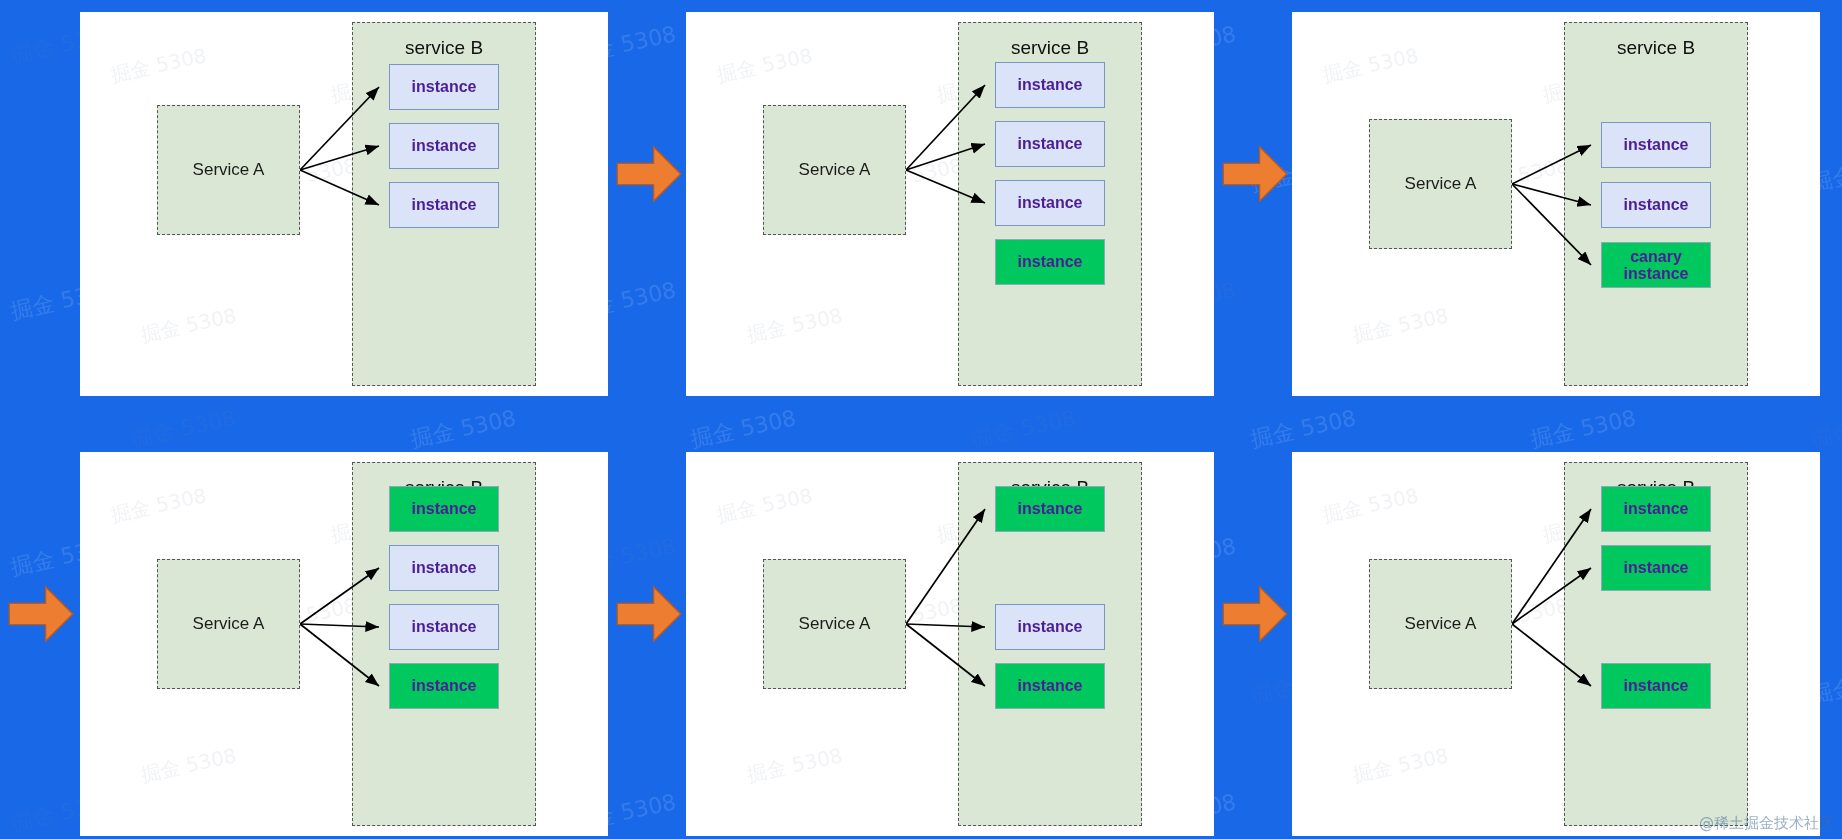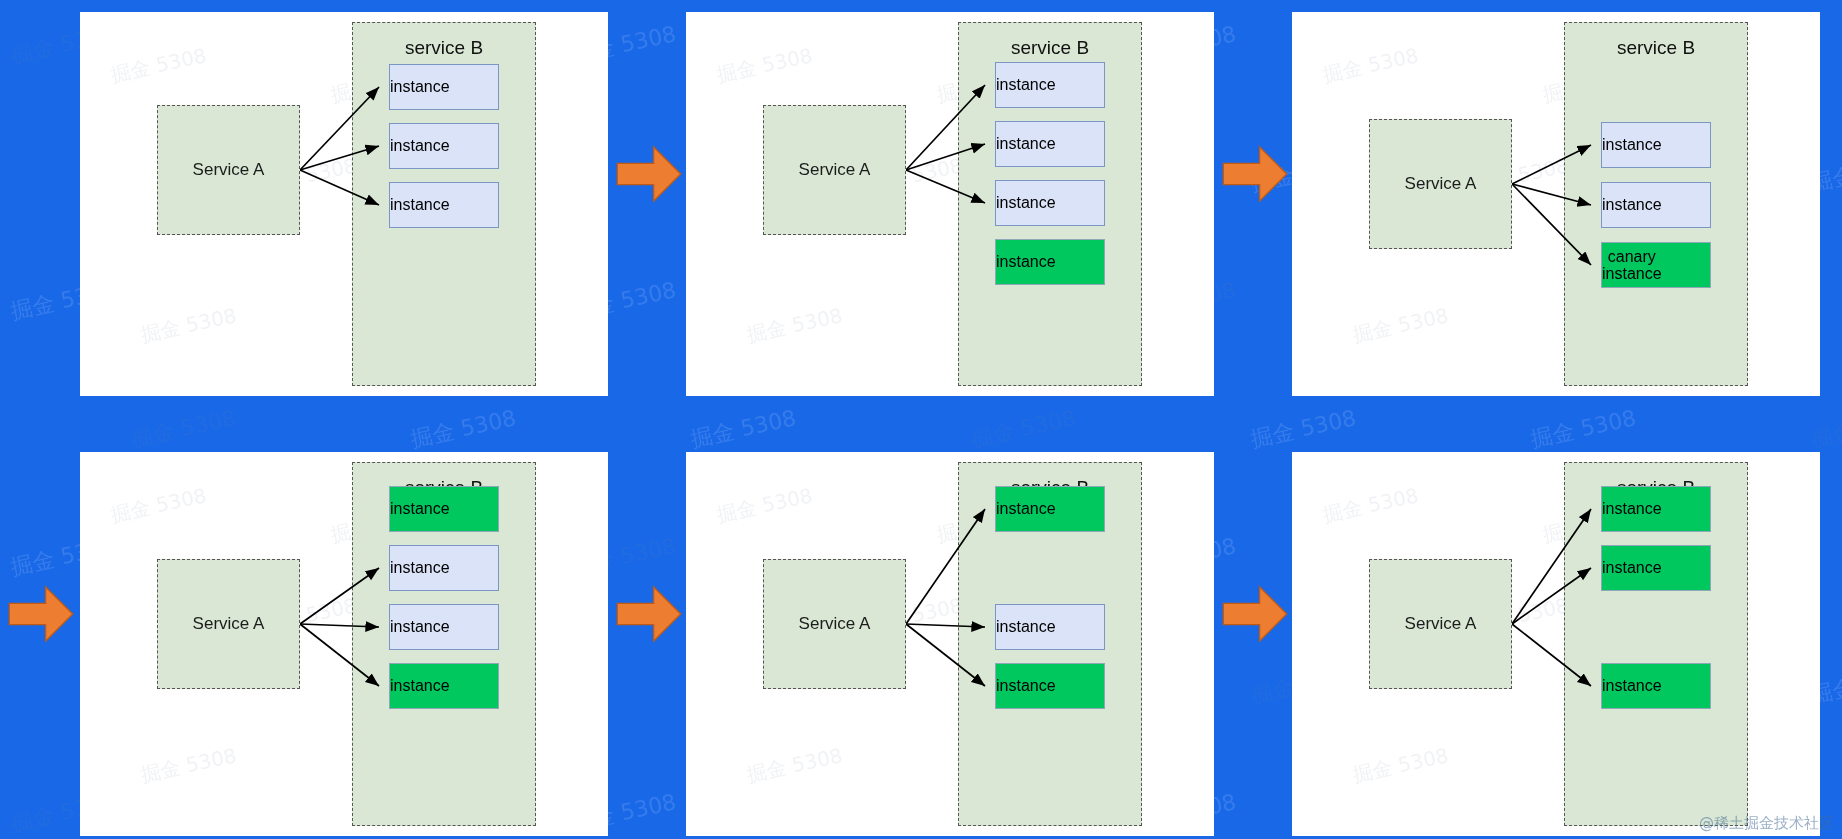--- a/index.html
+++ b/index.html
@@ -27,22 +27,22 @@
   .svcB{
     position:absolute;background:#d9e7d4;border:1.5px dashed #555;
     box-sizing:border-box;
   }
   .svcB-title{
     position:absolute;left:0;right:0;top:14px;text-align:center;
     font-size:19px;color:#111;
   }
   .inst{
     position:absolute;box-sizing:border-box;
-    display:flex;align-items:center;justify-content:flex-start;
-    font-size:16px;line-height:1.08;text-align:center;color:#000000;
+    display:flex;align-items:center;justify-content:center;
+    font-size:16px;line-height:1.08;text-align:center;color:#4c1d95;font-weight:bold;
   }
   .inst.blue{background:#dae3f7;border:1.5px solid #7b96c4;}
   .inst.green{background:#00c85f;border:1.5px solid #8fa8b8;}
   .arrows{position:absolute;left:0;top:0;width:100%;height:100%;pointer-events:none;}
   .oarrow{position:absolute;}
 </style>
 </head>
 <body>
 
 <div id="grid">

